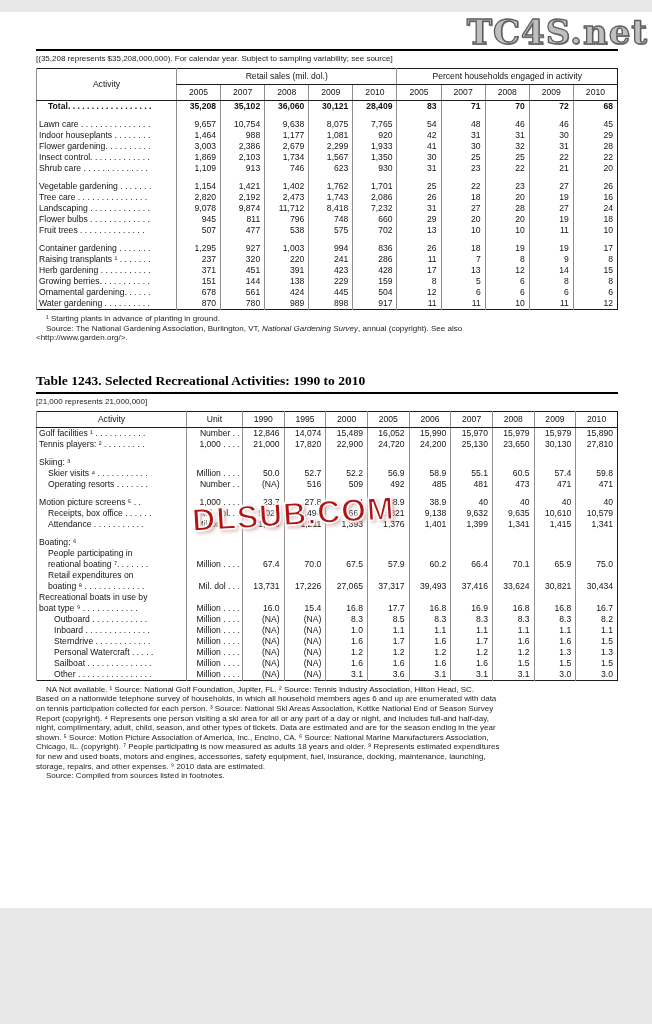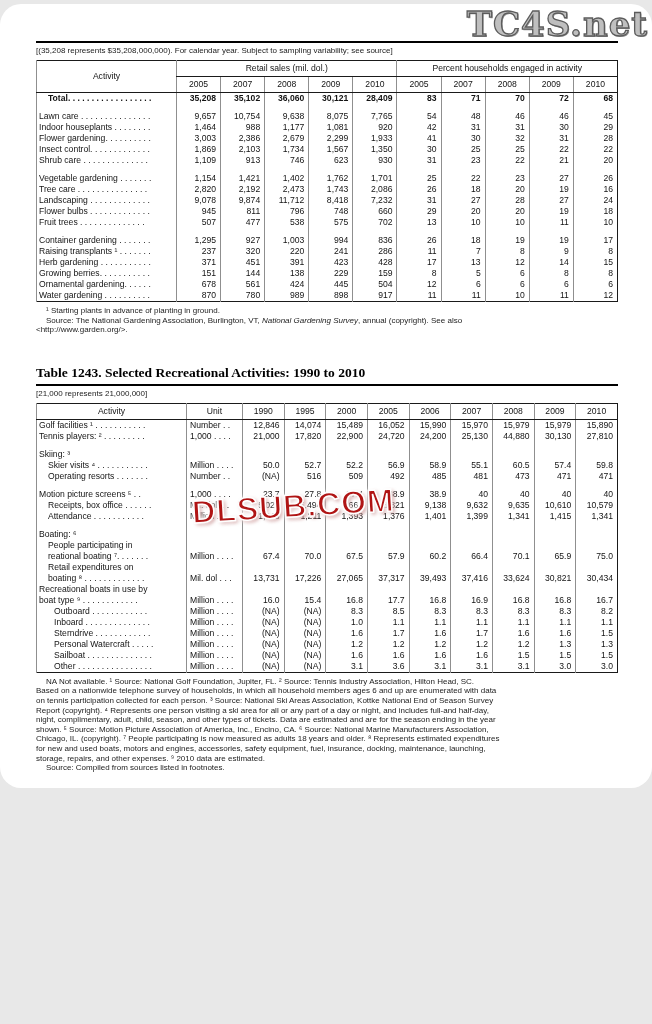--- a/index.html
+++ b/index.html
@@ -1,25 +1,24 @@
 <!DOCTYPE html>
 <html><head>
 <meta charset="utf-8">
 <style>
   * { box-sizing: border-box; margin: 0; padding: 0; }
   html,body { background:#e8e8e8; }
   .page {
     position: relative;
-    width: 652px; height: 784px;
+    width: 652px; height: 896px;
     background: #ffffff;
     font-family: "Liberation Sans", sans-serif;
     color: #141414;
     overflow: hidden;
-    margin: 4px auto;
-    border-radius: 21px;
+    margin: 12px auto;
   }
   .content { position:absolute; left:36px; top:34px; width:582px; }
 
   .tbl-title {
     font-family: "Liberation Serif", serif;
     font-weight: bold;
     font-size: 13.5px;
     line-height: 16px;
     color:#000;
   }
@@ -42,21 +41,21 @@
     vertical-align: bottom;
   }
   table.t thead th {
     border-bottom: 1px solid #1a1a1a;
     vertical-align: middle;
     text-align: center;
     padding: 2px 1px;
   }
   table.t td.label { text-align:left; white-space:nowrap; overflow:hidden; }
   table.t td.label div { white-space:nowrap; overflow:hidden; }
-  table.t td.unit { text-align:left; white-space:nowrap; overflow:hidden; padding-left:3px; }
+  table.t td.unit { text-align:right; white-space:nowrap; overflow:hidden; padding-left:3px; }
   table.t td.num { text-align:right; padding-right:4px; white-space:nowrap; }
   table.t .bold { font-weight: bold; }
   table.t td.ind1 { padding-left:11px; }
   table.t td.ind2 { padding-left:17px; }
   table.t tr.spacer td { height: 7px; }
 
   .fn { font-size: 8px; line-height: 9.6px; margin-top: 4px; color:#1c1c1c; }
   .fn .ind { text-indent: 10px; }
   .fn i { font-style: italic; }
 
@@ -450,21 +449,21 @@
               <td class="label">
                 <div>Tennis players: ² . . . . . . . . .</div>
               </td>
               <td class="unit">1,000 . . . .</td>
               <td class="num">21,000</td>
               <td class="num">17,820</td>
               <td class="num">22,900</td>
               <td class="num">24,720</td>
               <td class="num">24,200</td>
               <td class="num">25,130</td>
-              <td class="num">44,880</td>
+              <td class="num">23,650</td>
               <td class="num">30,130</td>
               <td class="num">27,810</td>
             </tr>
             <tr class="spacer">
               <td></td>
               <td></td>
               <td></td>
               <td></td>
               <td></td>
               <td></td>

